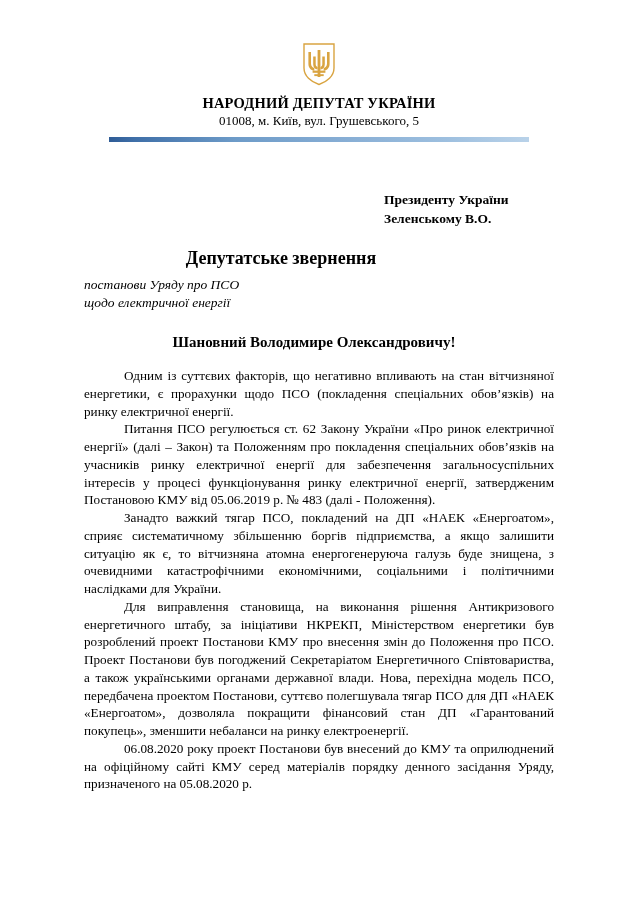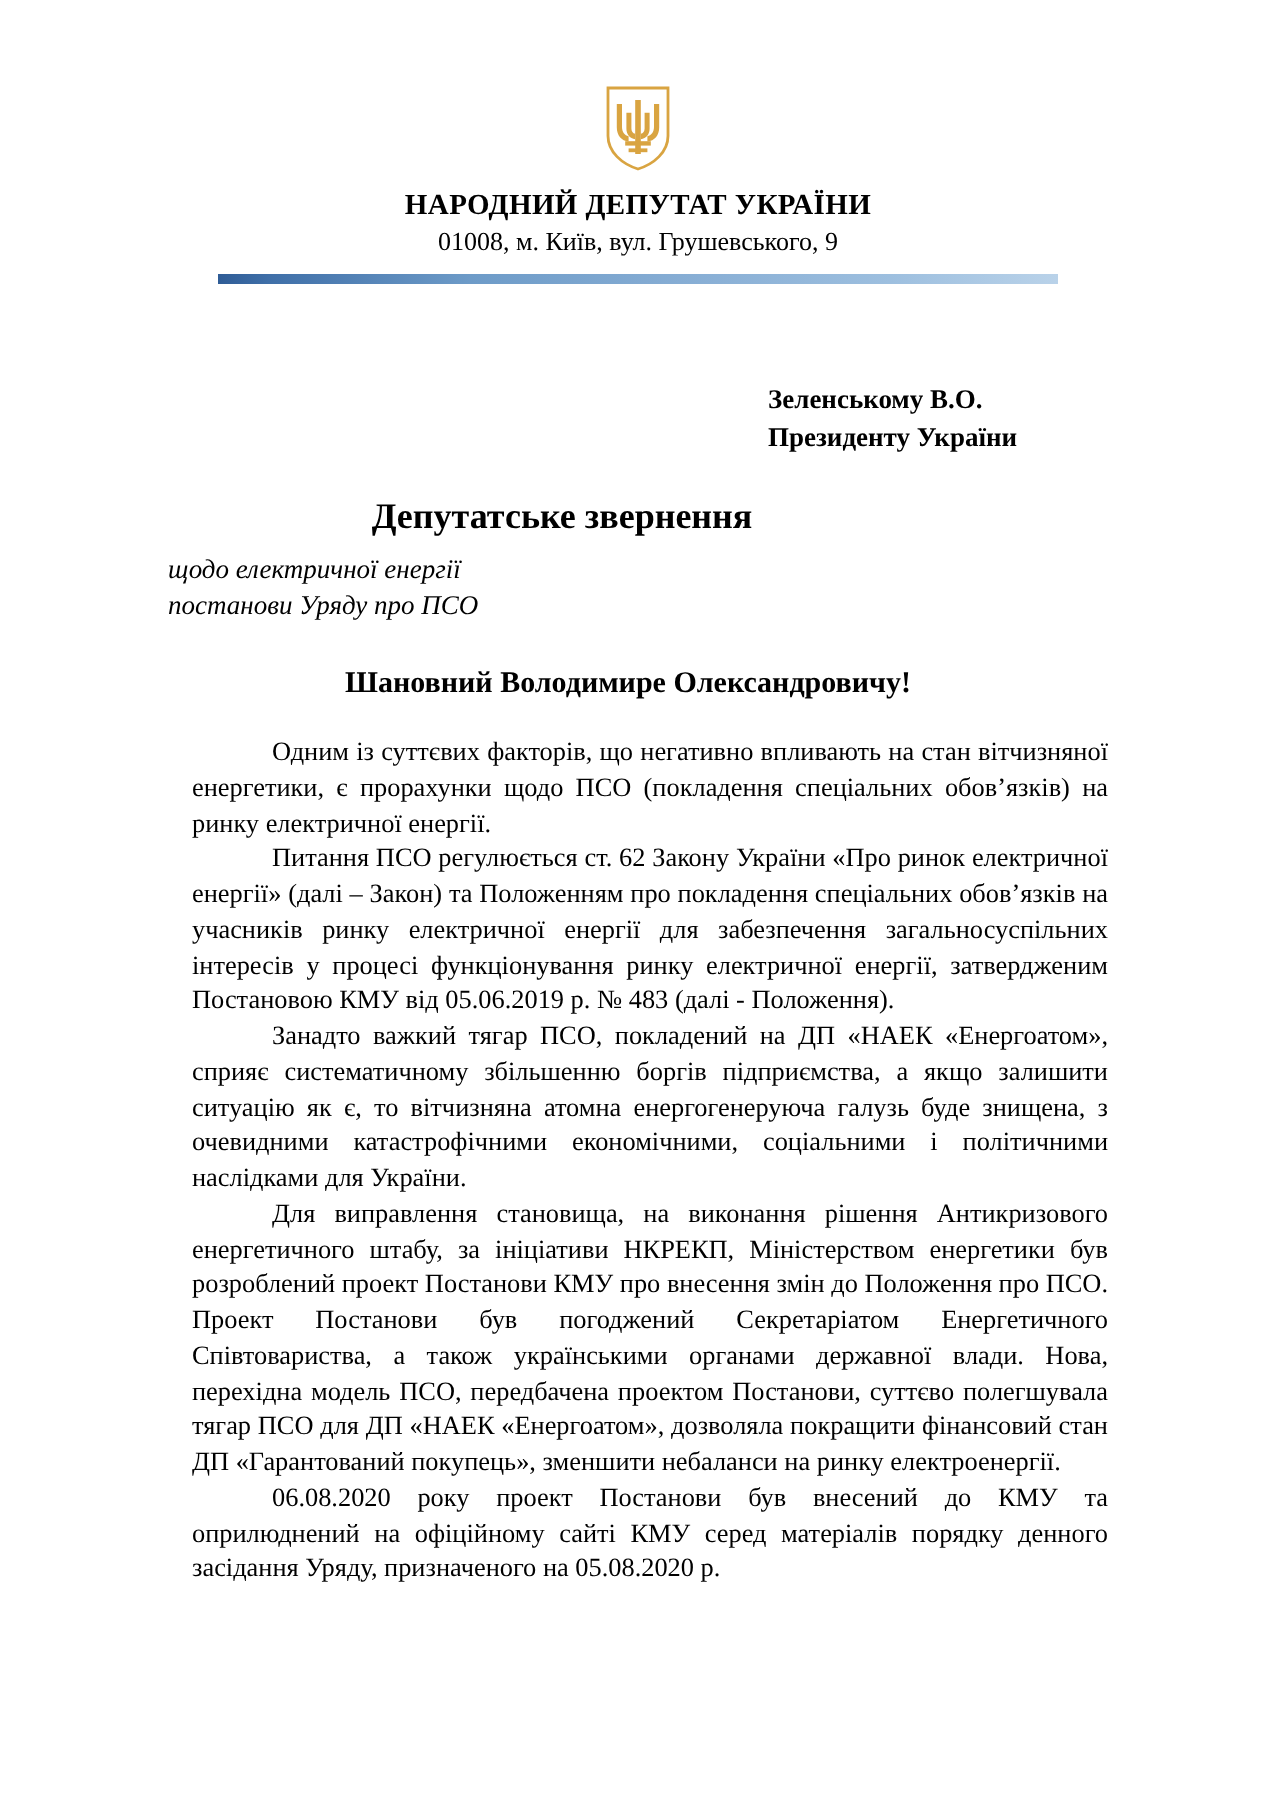--- a/index.html
+++ b/index.html
@@ -96,21 +96,20 @@
     font-weight: bold;
   }
 
   
   .body-text {
     margin-top: 16px;
     font-size: 13.2px;
     line-height: 1.345;
     text-align: justify;
     text-justify: inter-word;
-    margin-left: 12px;
   }
   .body-text p {
     margin: 0;
     text-indent: 40px;
   }
 </style>
 </head>
 <body>
 
 <div class="page">
@@ -124,37 +123,37 @@
         <path d="M6.4 10 h2.6 v11.5 c0 2.6 1.4 4.2 3.3 4.6 v2.7 c-3.6 -0.5 -5.9 -3.2 -5.9 -7.1 Z"></path>
         <path d="M25 10 h2.6 v11.7 c0 3.9 -2.3 6.6 -5.9 7.1 v-2.7 c1.9 -0.4 3.3 -2 3.3 -4.6 Z"></path>
         <path d="M11.2 14.4 h2.5 v7.8 c0 1.5 0.7 2.4 1.9 2.7 v2.7 c-2.8 -0.4 -4.4 -2.3 -4.4 -5.3 Z"></path>
         <path d="M20.3 14.4 h2.5 v7.9 c0 3 -1.6 4.9 -4.4 5.3 v-2.7 c1.2 -0.3 1.9 -1.2 1.9 -2.7 Z"></path>
         <rect x="10.6" y="28.6" width="12.8" height="2.2"></rect>
         <rect x="12.3" y="32.2" width="9.4" height="1.9"></rect>
       </g>
     </svg>
 
     <div class="org-title">НАРОДНИЙ ДЕПУТАТ УКРАЇНИ</div>
-    <div class="org-address">01008, м. Київ, вул. Грушевського, 9</div>
+    <div class="org-address">01008, м. Київ, вул. Грушевського, 5</div>
 
     <div class="rule-wrap">
       <div class="rule"></div>
     </div>
   </div>
 
   <div class="addressee">
+    <div>Президенту України</div>
     <div>Зеленському В.О.</div>
-    <div>Президенту України</div>
   </div>
 
   <div class="doc-type">Депутатське звернення</div>
 
   <div class="subject">
+    <div>постанови Уряду про ПСО</div>
     <div>щодо електричної енергії</div>
-    <div>постанови Уряду про ПСО</div>
   </div>
 
   <div class="salutation">Шановний Володимире Олександровичу!</div>
 
   <div class="body-text">
     <p>Одним із суттєвих факторів, що негативно впливають на стан вітчизняної енергетики, є прорахунки щодо ПСО (покладення спеціальних обов’язків) на ринку електричної енергії.</p>
     <p>Питання ПСО регулюється ст. 62 Закону України «Про ринок електричної енергії» (далі – Закон) та Положенням про покладення спеціальних обов’язків на учасників ринку електричної енергії для забезпечення загальносуспільних інтересів у процесі функціонування ринку електричної енергії, затвердженим Постановою КМУ від 05.06.2019 р. № 483 (далі  - Положення).</p>
     <p>Занадто важкий тягар ПСО, покладений на ДП «НАЕК «Енергоатом», сприяє систематичному збільшенню боргів підприємства, а якщо залишити ситуацію як є, то вітчизняна атомна енергогенеруюча галузь буде знищена, з очевидними катастрофічними економічними, соціальними і політичними наслідками для України.</p>
     <p>Для виправлення становища, на виконання рішення Антикризового енергетичного штабу, за ініціативи НКРЕКП, Міністерством енергетики був розроблений проект Постанови КМУ про внесення змін до Положення про ПСО. Проект Постанови був погоджений Секретаріатом Енергетичного Співтовариства, а також українськими органами державної влади. Нова, перехідна модель ПСО, передбачена проектом Постанови,   суттєво полегшувала тягар ПСО для ДП «НАЕК «Енергоатом», дозволяла покращити фінансовий стан ДП «Гарантований покупець», зменшити небаланси на ринку електроенергії.</p>
     <p>06.08.2020 року проект Постанови був внесений до КМУ та оприлюднений на офіційному сайті КМУ серед матеріалів порядку денного засідання Уряду, призначеного на 05.08.2020 р.</p>

